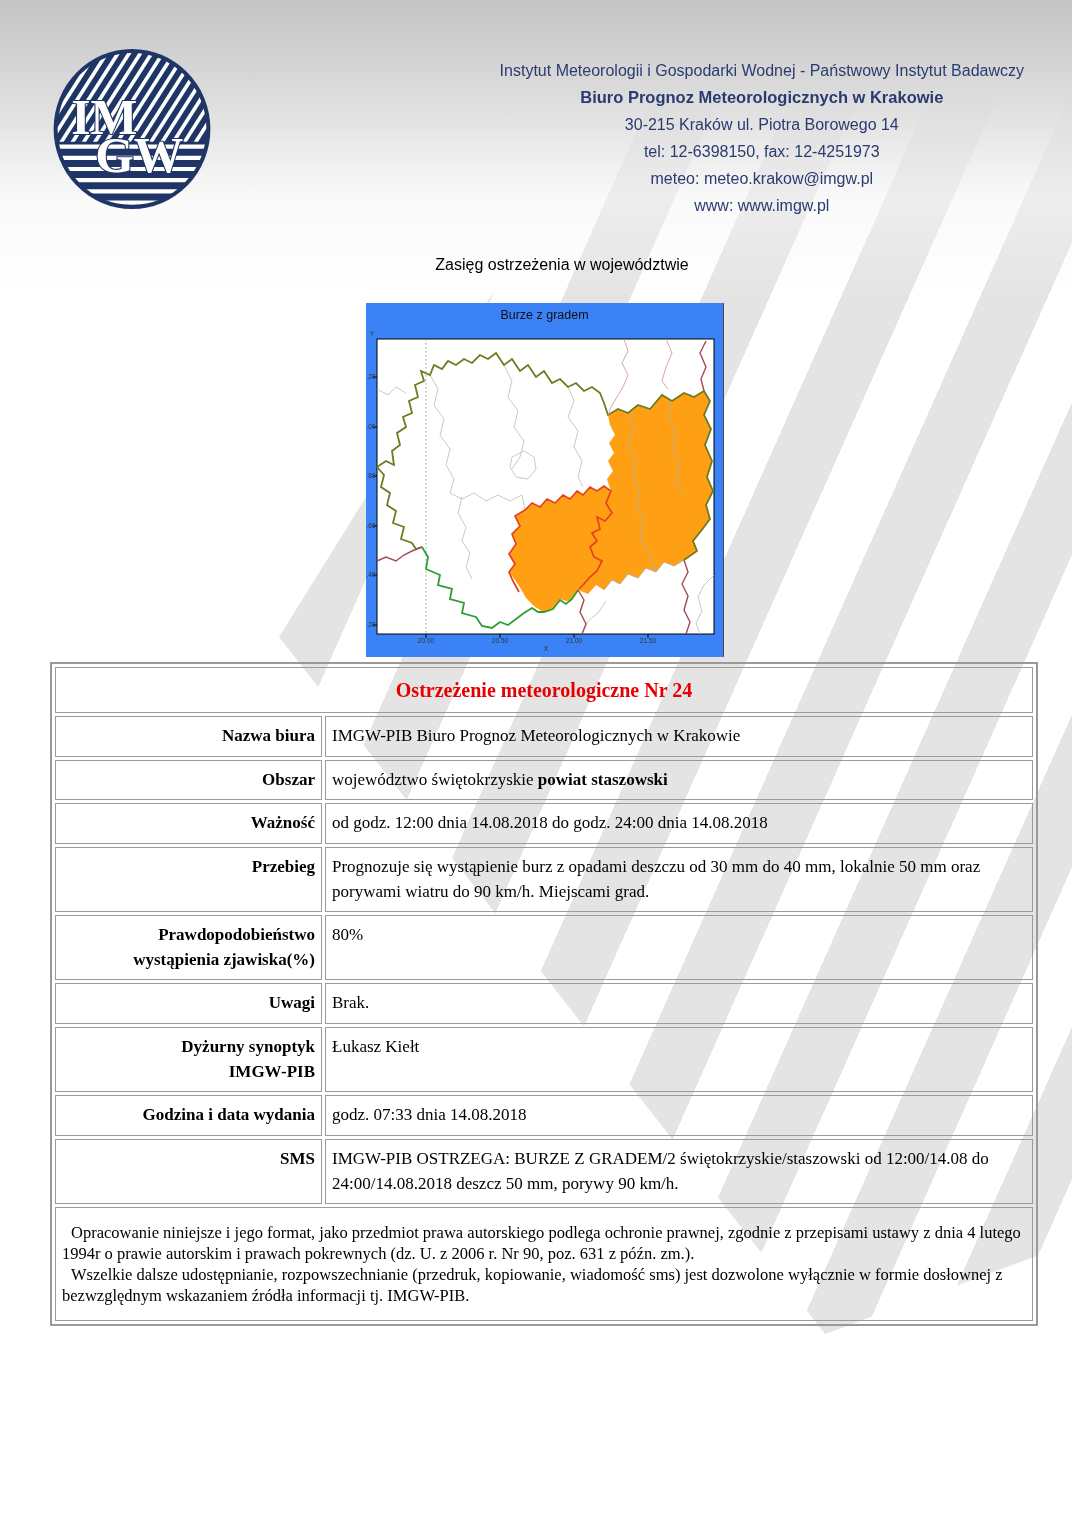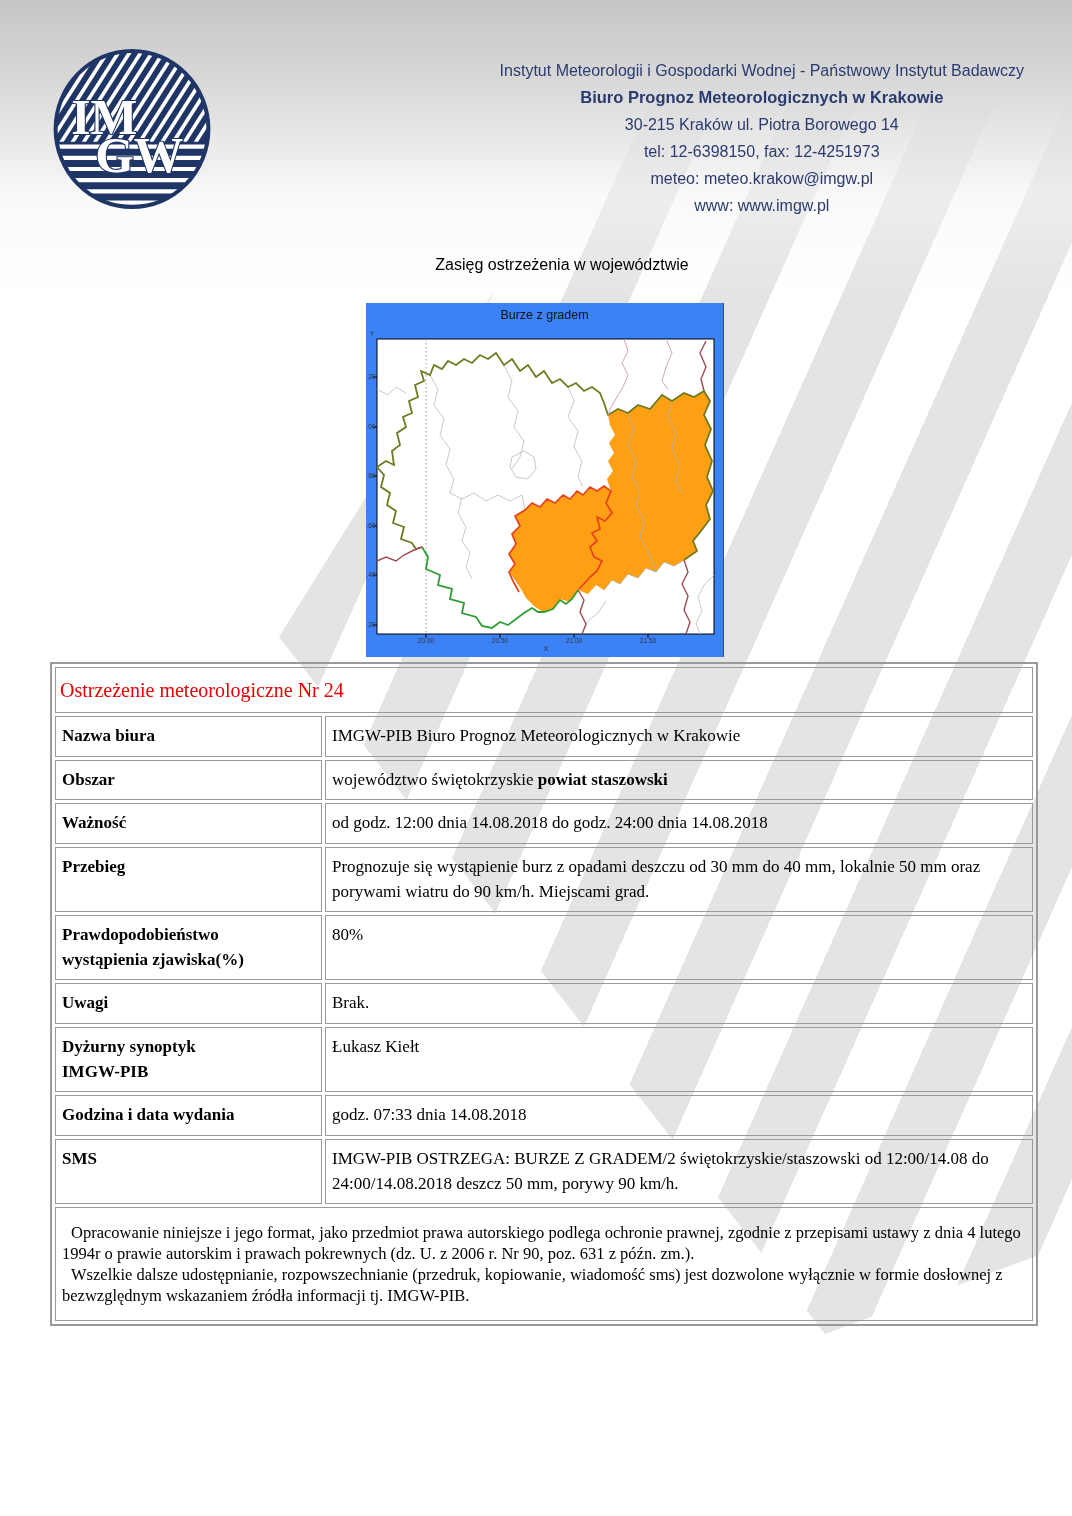--- a/index.html
+++ b/index.html
@@ -21,22 +21,22 @@
   .map-wrap{position:absolute;left:366px;top:303px;width:357px;height:354px;background:#3b82f6;
     border-right:1px solid #4a4a4a;}
   .map-title{margin:5px 0 0 0;text-align:center;font-size:12.5px;color:#111;}
   .map-svg{display:block;margin-top:7px;}
   
   .warning-table{position:absolute;left:50px;top:662px;width:988px;
     border-collapse:separate;border-spacing:3px;border:2px solid #9a9a9a;
     font-family:"Liberation Serif",serif;font-size:17px;color:#000;background:transparent;}
   .warning-table td{border:1px solid #9a9a9a;padding:7px 6px 7px 6px;vertical-align:top;
     line-height:1.45;background:transparent;}
-  .warning-table td.lbl{width:253px;font-weight:bold;white-space:pre-line;}
-  .warning-table td.ttl{font-weight:normal;font-size:20px;color:#e60000;
+  .warning-table td.lbl{width:253px;font-weight:bold;white-space:pre-line;text-align:right;}
+  .warning-table td.ttl{text-align:center;font-weight:bold;font-size:20px;color:#e60000;
     padding:10px 4px;line-height:1.2;}
   .warning-table td.foot{font-size:16.5px;line-height:21px;padding:14px 6px;}
   .warning-table td.foot p{margin:0;text-indent:9px;}
   .bseg{font-weight:bold;}
 </style>
 </head>
 <body>
 
 <div class="page">
   <div class="stripes"></div>

